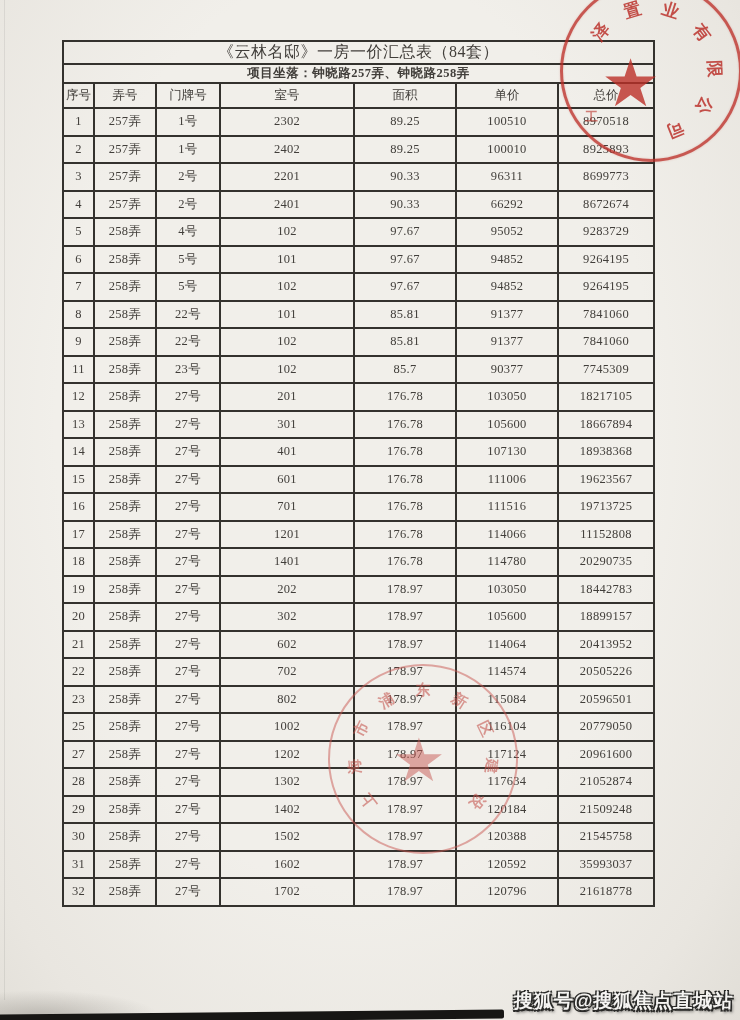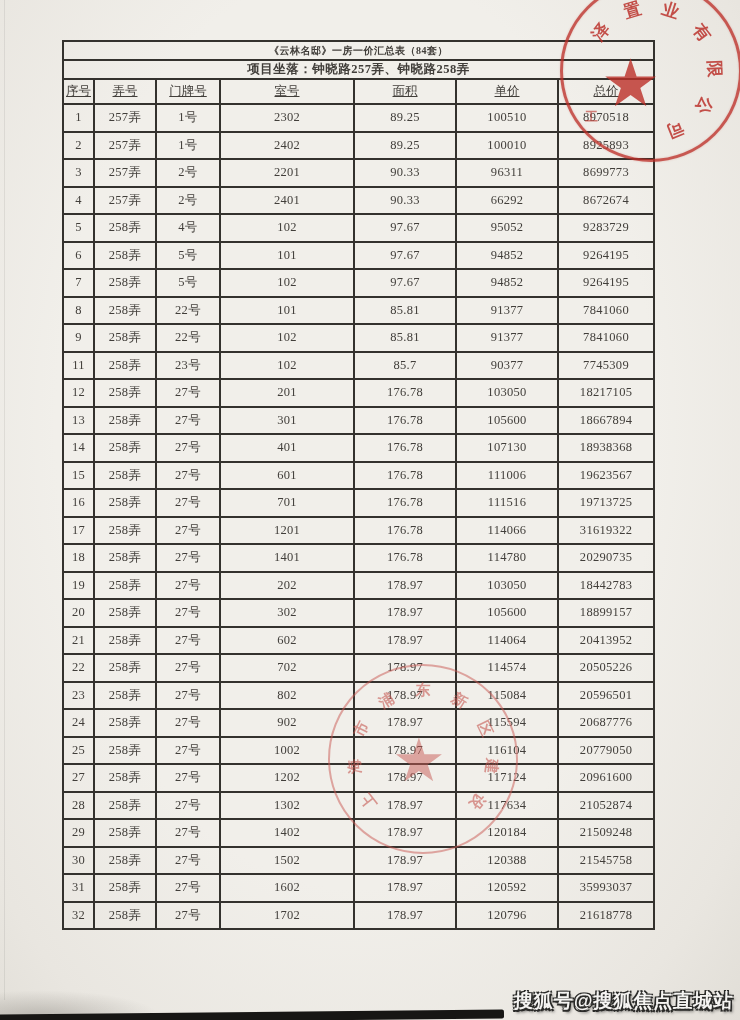--- a/index.html
+++ b/index.html
@@ -22,23 +22,23 @@
   table{
     border-collapse:collapse;table-layout:fixed;width:591px;
     color:#413e3a;
   }
   td,th{
     border:2px solid #34322e;
     text-align:center;vertical-align:middle;
     font-size:12.5px;font-weight:normal;
     padding:0;overflow:hidden;white-space:nowrap;
   }
-  .title-row td{height:17px;font-weight:bold;font-size:10px;letter-spacing:.5px;}
+  .title-row td{height:17px;font-weight:normal;font-size:16px;letter-spacing:.5px;}
   .loc-row td{height:14px;font-weight:bold;font-size:12.5px;letter-spacing:.5px;margin-top:48px;}
-  tr.header-row th{height:23px;font-size:12.5px;text-decoration:underline;}
+  tr.header-row th{height:23px;font-size:12.5px;}
   tr.data-row td{height:25.5px;letter-spacing:.3px;}
   
   .seal{position:absolute;border-radius:50%;pointer-events:none;}
   .seal-company{
     left:560px;top:-20px;width:176px;height:176px;
     border:3px solid rgba(188,46,40,0.78);
     box-shadow:0 0 2px rgba(188,46,40,0.25), inset 0 0 2px rgba(188,46,40,0.25);
     z-index:5;
   }
   .seal-gov{
@@ -256,21 +256,21 @@
             <td>111516</td>
             <td>19713725</td>
           </tr>
           <tr class="data-row">
             <td>17</td>
             <td>258弄</td>
             <td>27号</td>
             <td>1201</td>
             <td>176.78</td>
             <td>114066</td>
-            <td>31619322</td>
+            <td>11152808</td>
           </tr>
           <tr class="data-row">
             <td>18</td>
             <td>258弄</td>
             <td>27号</td>
             <td>1401</td>
             <td>176.78</td>
             <td>114780</td>
             <td>20290735</td>
           </tr>
@@ -311,29 +311,20 @@
             <td>20505226</td>
           </tr>
           <tr class="data-row">
             <td>23</td>
             <td>258弄</td>
             <td>27号</td>
             <td>802</td>
             <td>178.97</td>
             <td>115084</td>
             <td>20596501</td>
-          </tr>
-          <tr class="data-row">
-            <td>24</td>
-            <td>258弄</td>
-            <td>27号</td>
-            <td>902</td>
-            <td>178.97</td>
-            <td>115594</td>
-            <td>20687776</td>
           </tr>
           <tr class="data-row">
             <td>25</td>
             <td>258弄</td>
             <td>27号</td>
             <td>1002</td>
             <td>178.97</td>
             <td>116104</td>
             <td>20779050</td>
           </tr>

